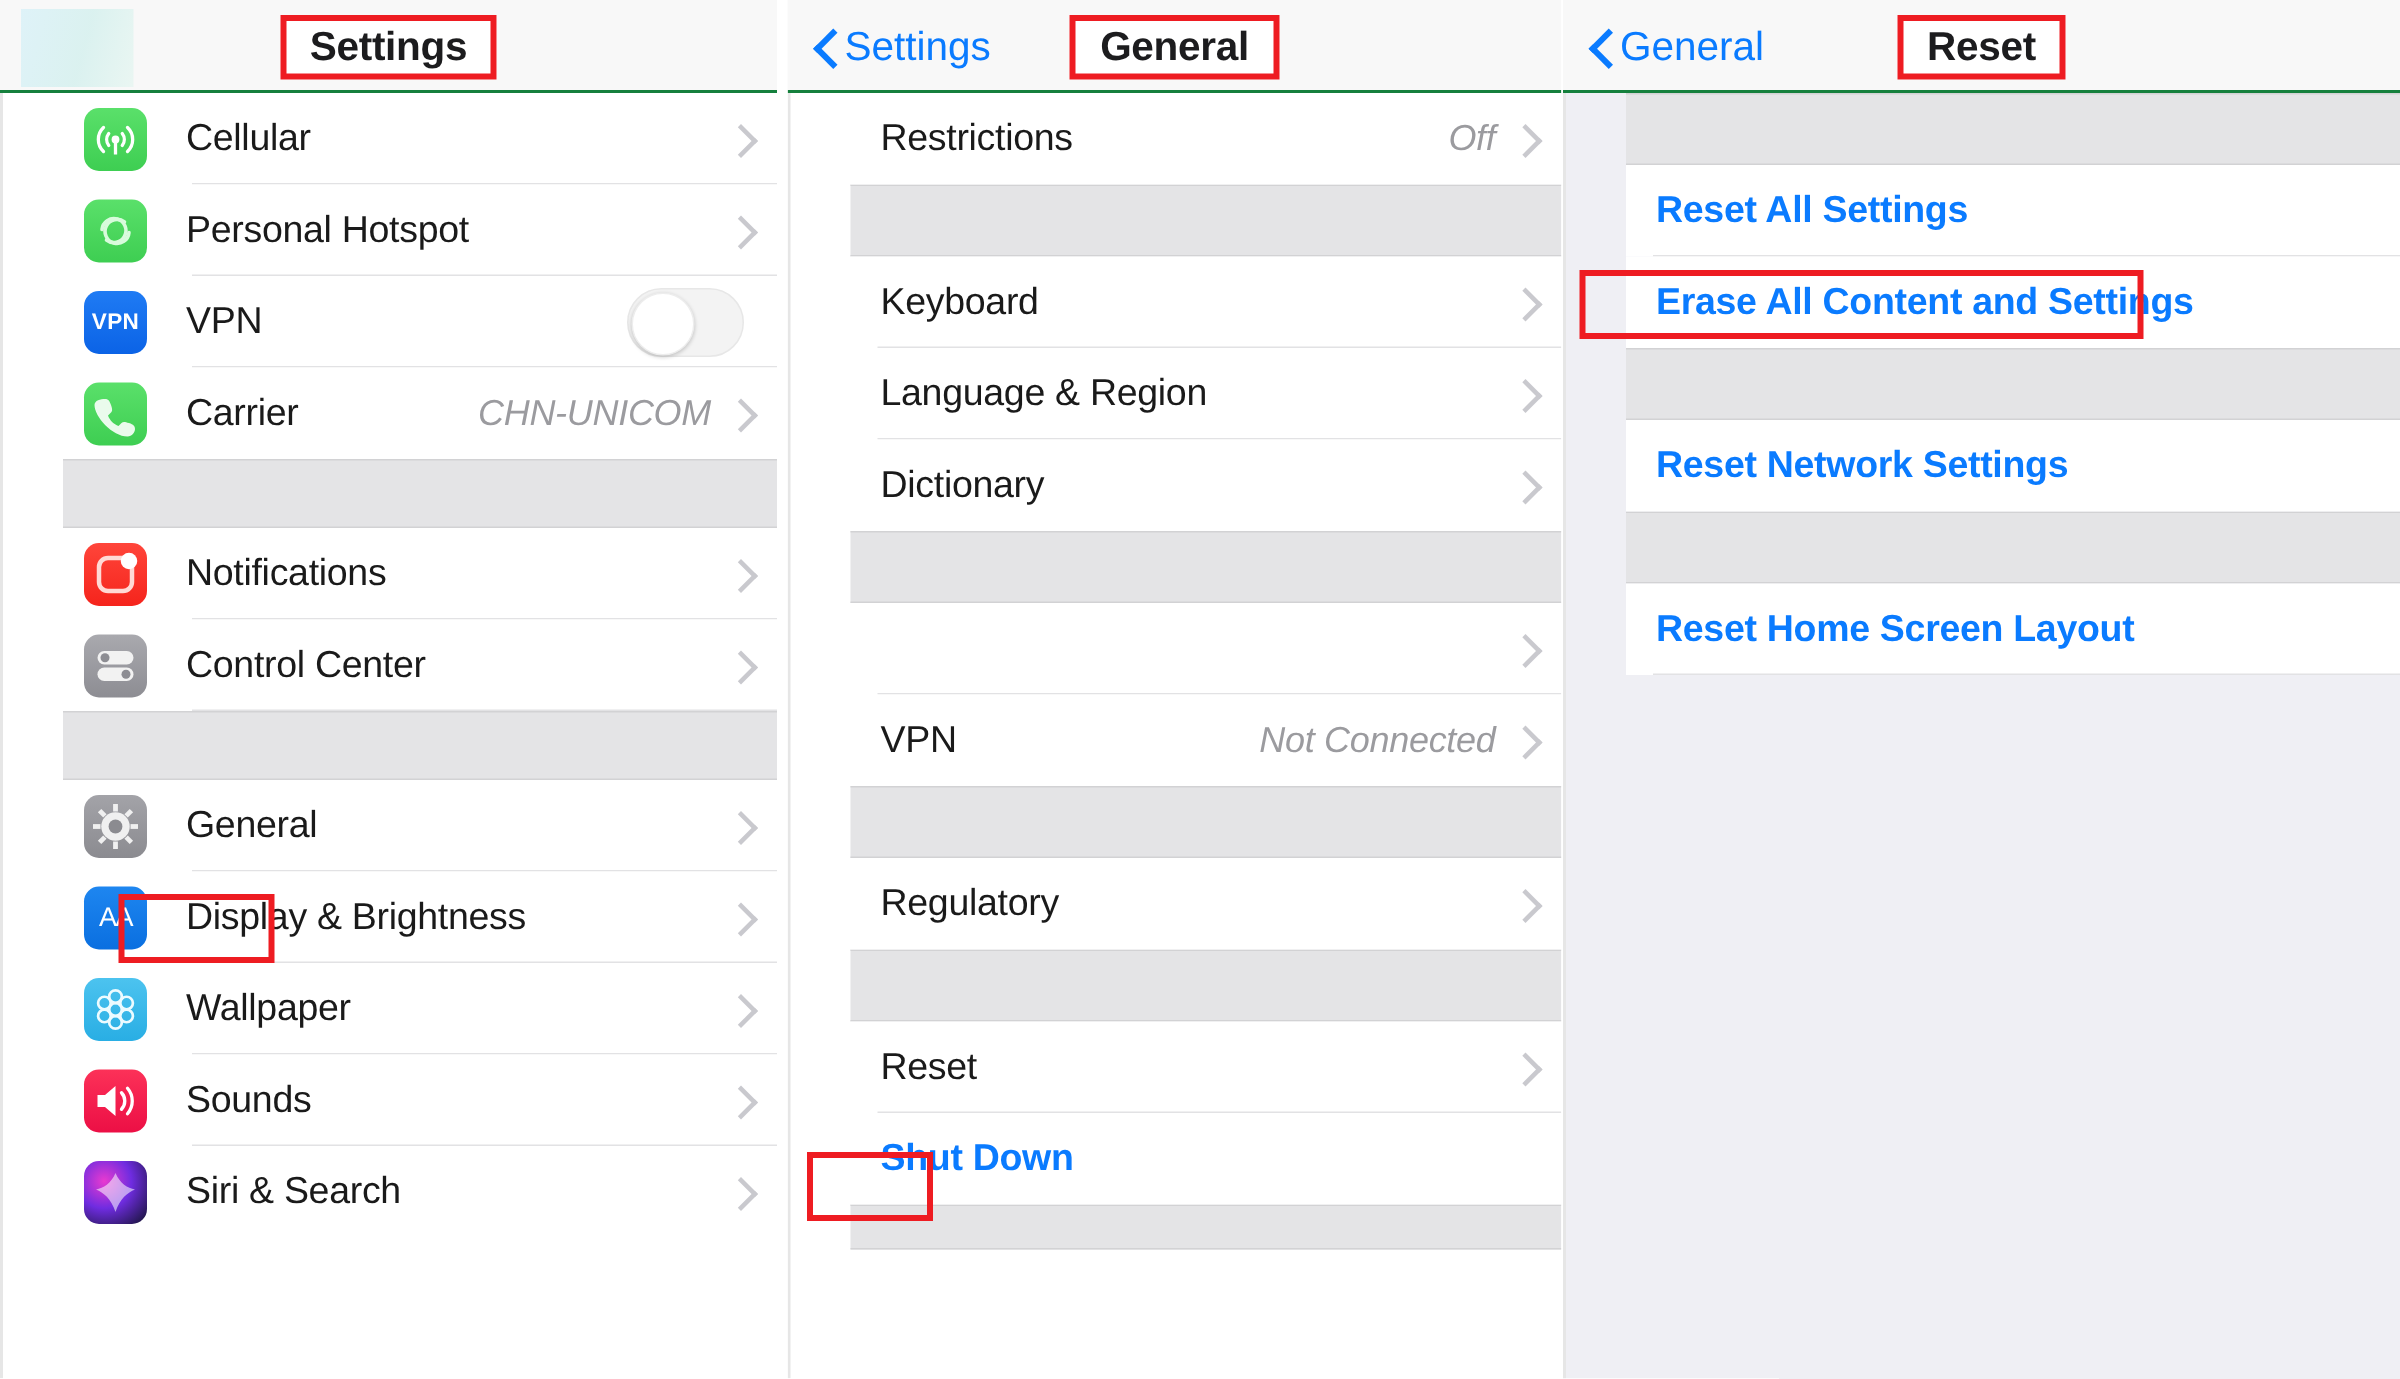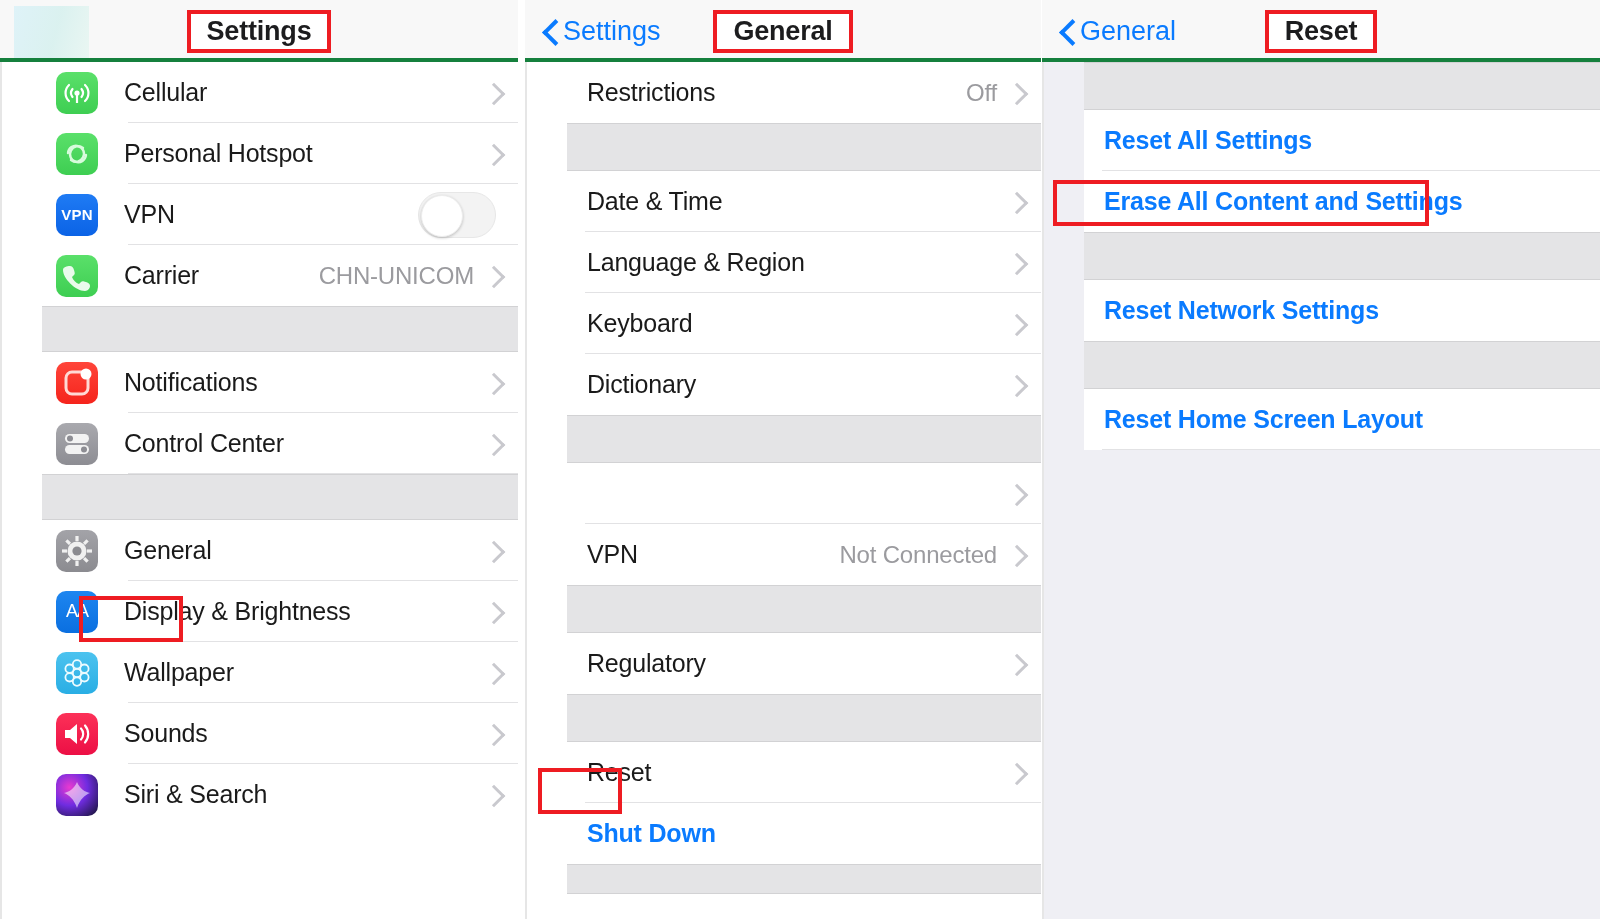--- a/index.html
+++ b/index.html
@@ -18,21 +18,21 @@
   #panel-right  { left:1042px; width:558px; background:#efeff4; }
 
   .panel-gap { position:absolute; top:0; height:919px; background:#ffffff; }
 
   
   .edge { position:absolute; top:0; width:2px; height:919px; background:#e6e6e6; }
 
   
   .navbar {
     position:relative; height:62px; background:#f8f8f8;
-    border-bottom:4px solid #15803d;
+    border-bottom:2px solid #15803d;
   }
   .nav-title {
     position:absolute; left:0; right:0; top:0; height:62px;
     display:flex; align-items:center; justify-content:center;
     font-size:27px; font-weight:bold; color:#1c1c1e; letter-spacing:-0.2px;
   }
   .nav-back {
     position:absolute; left:18px; top:0; height:62px;
     display:flex; align-items:center; gap:5px;
     color:#0a7bff; font-size:27px; cursor:pointer;
@@ -69,21 +69,21 @@
   .row-noicon { padding-left:20px; }
   .icon {
     width:42px; height:42px; border-radius:10px; flex:none;
     margin-right:26px; position:relative; overflow:hidden;
     display:flex; align-items:center; justify-content:center;
   }
   .label { font-size:25px; color:#1a1a1a; letter-spacing:-0.2px; white-space:nowrap; }
   .label.blue { color:#0a7bff;font-weight:bold; }
   .value {
     margin-left:auto; font-size:24px; color:#9b9b9f;
-    letter-spacing:-0.2px; white-space:nowrap; padding-right:12px;
+    letter-spacing:-0.2px; white-space:nowrap; padding-right:12px;font-style:italic;
   }
   .chev {
     margin-left:auto; flex:none; width:14px; height:24px; position:relative;
     margin-right:18px;
   }
   .chev.after-value { margin-left:0; }
   .chev::before {
     content:""; position:absolute; left:0; top:5px;
     width:13px; height:13px;
     border-right:3px solid #c9c9ce; border-top:3px solid #c9c9ce;
@@ -326,29 +326,25 @@
 
       <div class="row row-noicon">
         <span class="label">Restrictions</span>
         <span class="value">Off</span>
         <span class="chev after-value"></span>
       </div>
 
       <div class="grp-gap" style="height:48px;"></div>
 
       <div class="row row-noicon sep sep-full">
-        <span class="label">Date &amp; Time</span>
+        <span class="label">Keyboard</span>
         <span class="chev"></span>
       </div>
       <div class="row row-noicon sep sep-full">
         <span class="label">Language &amp; Region</span>
-        <span class="chev"></span>
-      </div>
-      <div class="row row-noicon sep sep-full">
-        <span class="label">Keyboard</span>
         <span class="chev"></span>
       </div>
       <div class="row row-noicon">
         <span class="label">Dictionary</span>
         <span class="chev"></span>
       </div>
 
       <div class="grp-gap" style="height:48px;"></div>
 
       <div class="row row-noicon sep sep-full">

